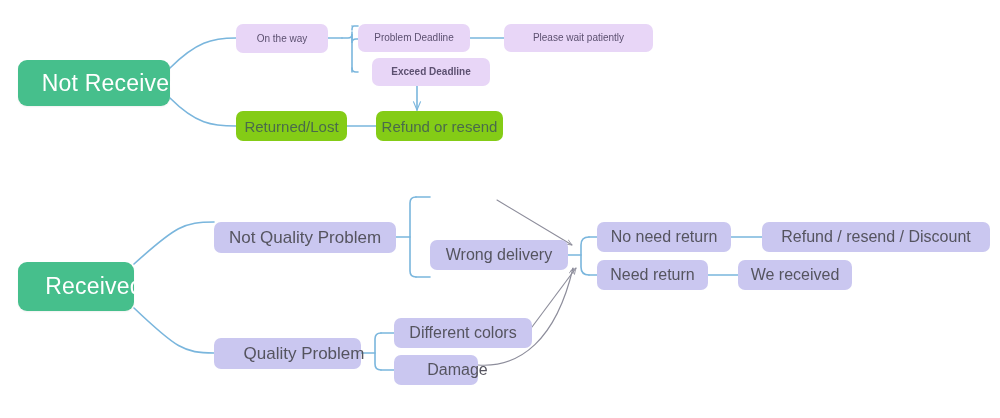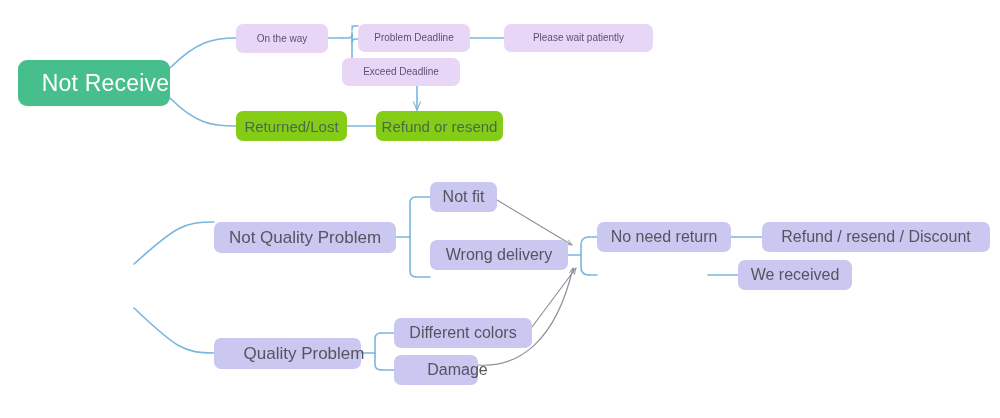--- a/index.html
+++ b/index.html
@@ -127,41 +127,42 @@
       <path d="M 478 365 C 520 368, 556 340, 573 268" marker-end="url(#arrowGray)"></path>
     </g>
   </svg>
 
   <div class="node root" style="left:18px; top:60px; width:152px; height:46px;">Not Received</div>
 
   <div class="node lilac" style="left:236px; top:24px; width:92px; height:29px;">On the way</div>
 
   <div class="node lilac" style="left:358px; top:24px; width:112px; height:28px;">Problem Deadline</div>
 
-  <div class="node lilac" style="left:342px; top:58px; width:118px; height:28px;">Exceed Deadline</div>
+  <div class="node lilac" style="left:372px; top:58px; width:118px; height:28px;font-weight:bold;">Exceed Deadline</div>
 
   <div class="node lilac" style="left:504px; top:24px; width:149px; height:28px;">Please wait patiently</div>
 
   <div class="node mint" style="left:236px; top:111px; width:111px; height:30px;">Returned/Lost</div>
 
   <div class="node mint" style="left:376px; top:111px; width:127px; height:30px;">Refund or resend</div>
 
+  <div class="node root" style="left:18px; top:262px; width:116px; height:49px;">Received</div>
 
   <div class="node violet big" style="left:214px; top:222px; width:182px; height:31px;">Not Quality Problem</div>
 
   <div class="node violet big" style="left:214px; top:338px; width:147px; height:31px;padding-left:33px;">Quality Problem</div>
 
-  <div class="node violet" style="left:430px; top:182px; width:67px; height:30px;">Not fit</div>
 
   <div class="node violet" style="left:430px; top:240px; width:138px; height:30px;">Wrong delivery</div>
 
   <div class="node violet" style="left:394px; top:318px; width:138px; height:30px;">Different colors</div>
 
   <div class="node violet" style="left:394px; top:355px; width:84px; height:30px;padding-left:43px;">Damage</div>
 
   <div class="node violet" style="left:597px; top:222px; width:134px; height:30px;">No need return</div>
 
+  <div class="node violet" style="left:597px; top:260px; width:111px; height:30px;">Need return</div>
 
   <div class="node violet" style="left:762px; top:222px; width:228px; height:30px;">Refund / resend / Discount</div>
 
   <div class="node violet" style="left:738px; top:260px; width:114px; height:30px;">We received</div>
 
 </div>
 
 </body></html>

